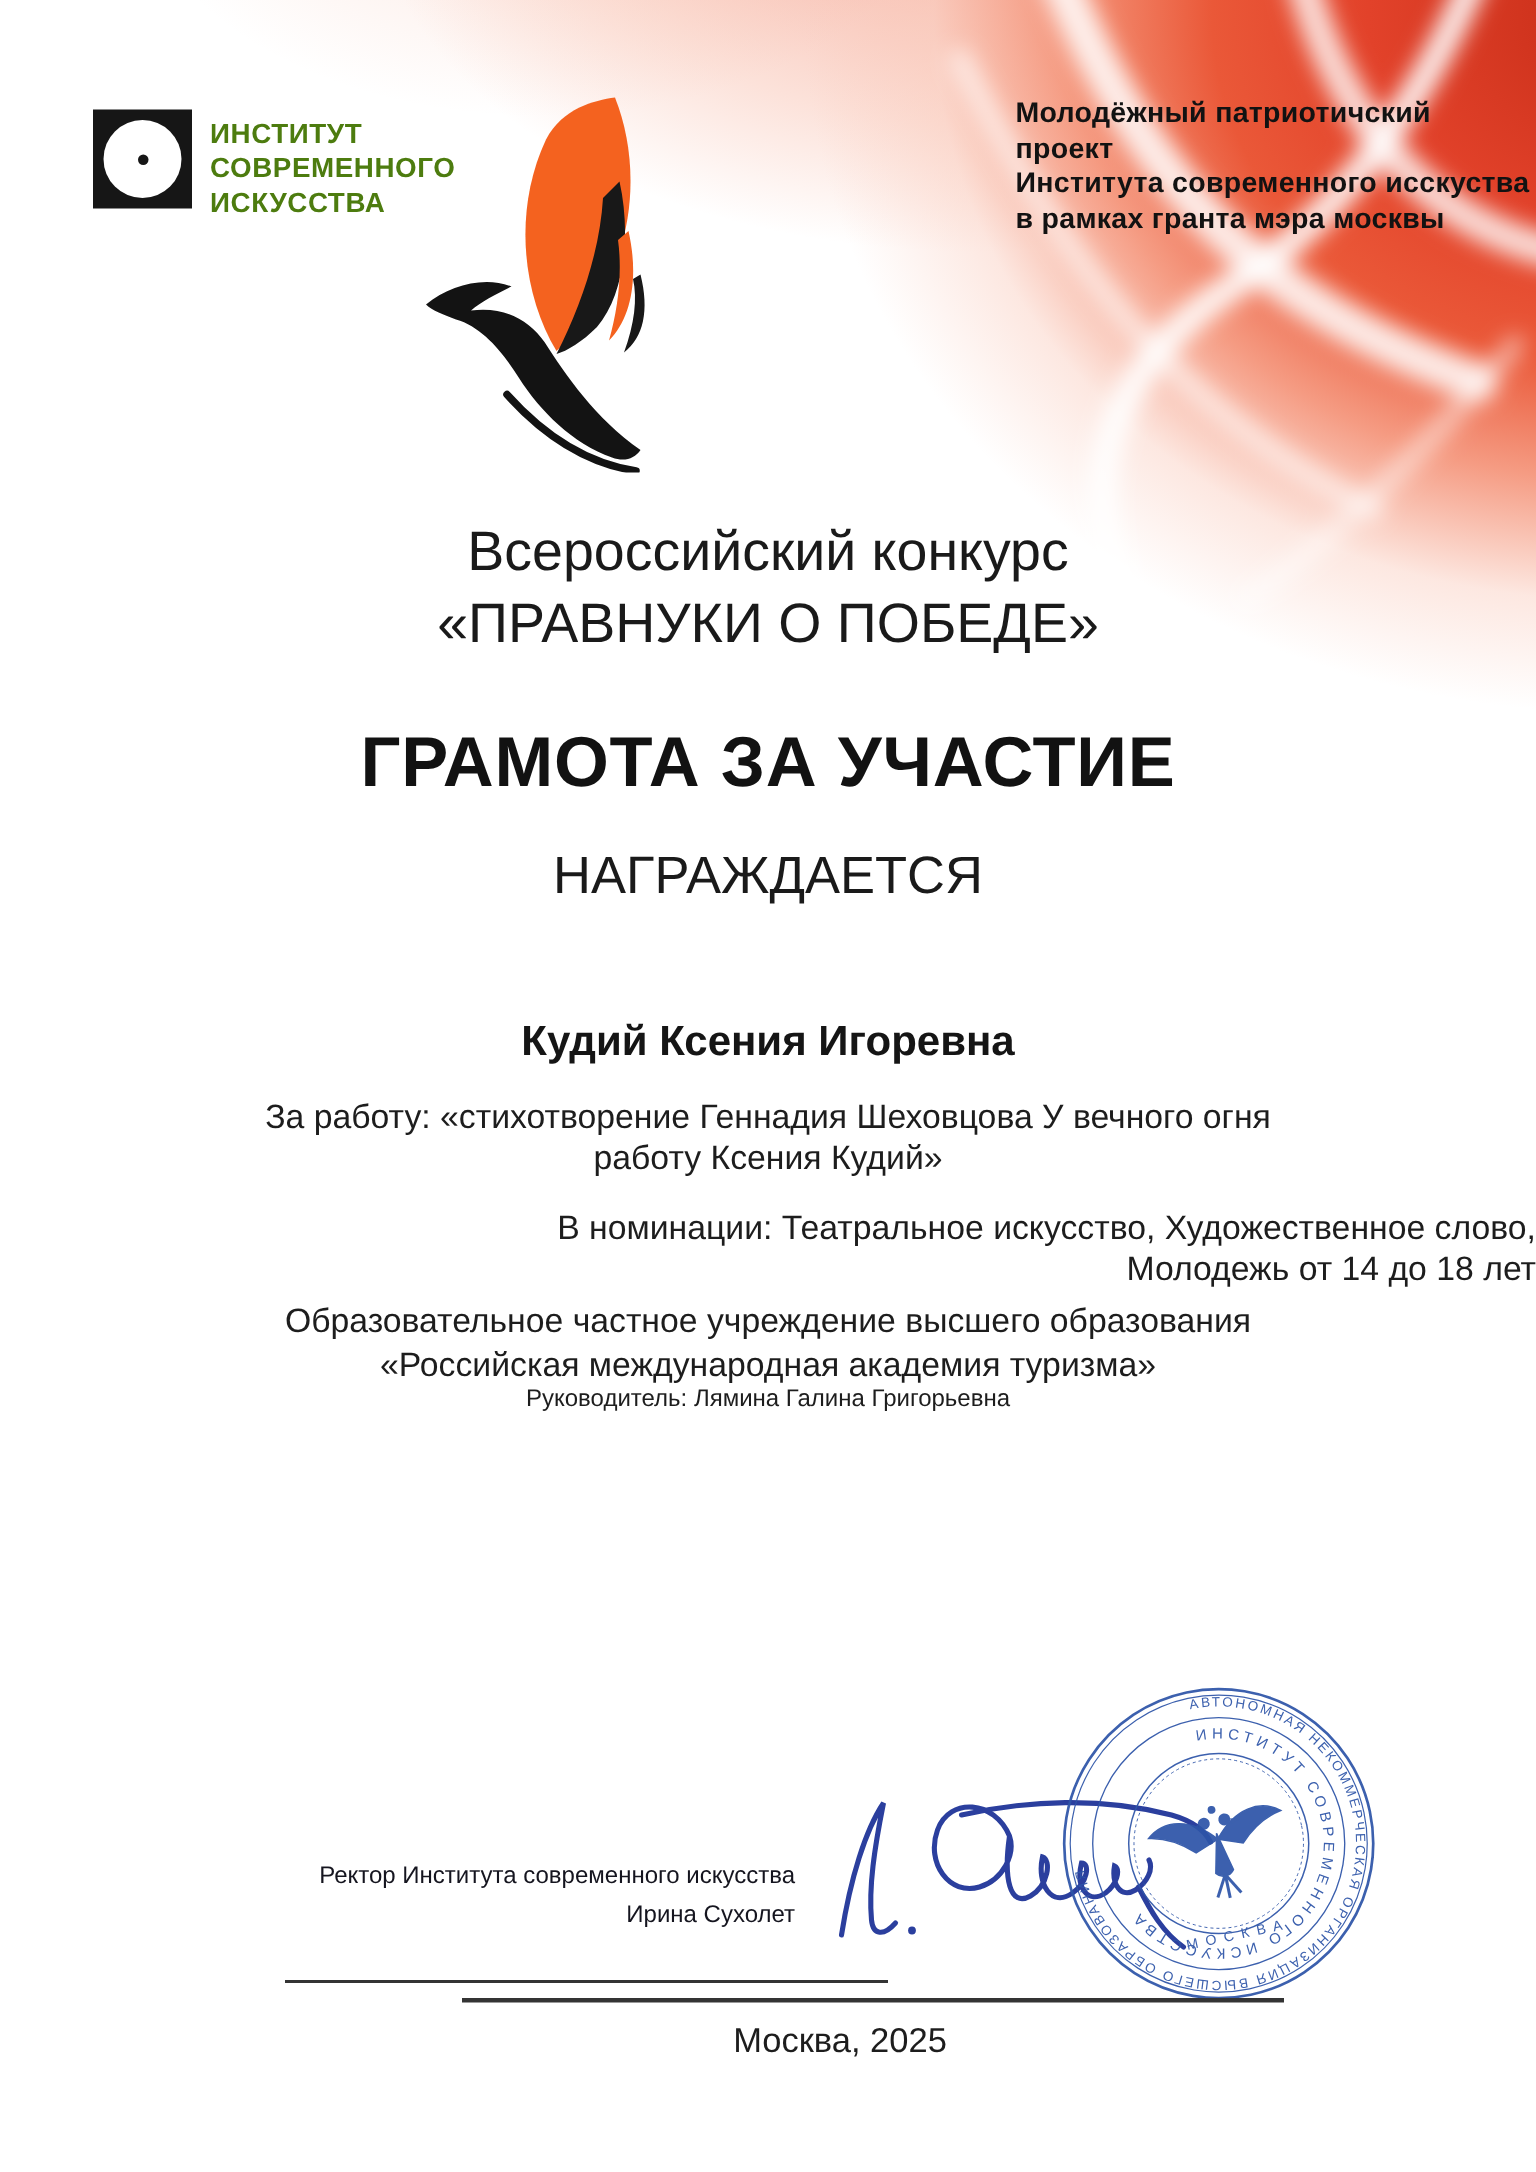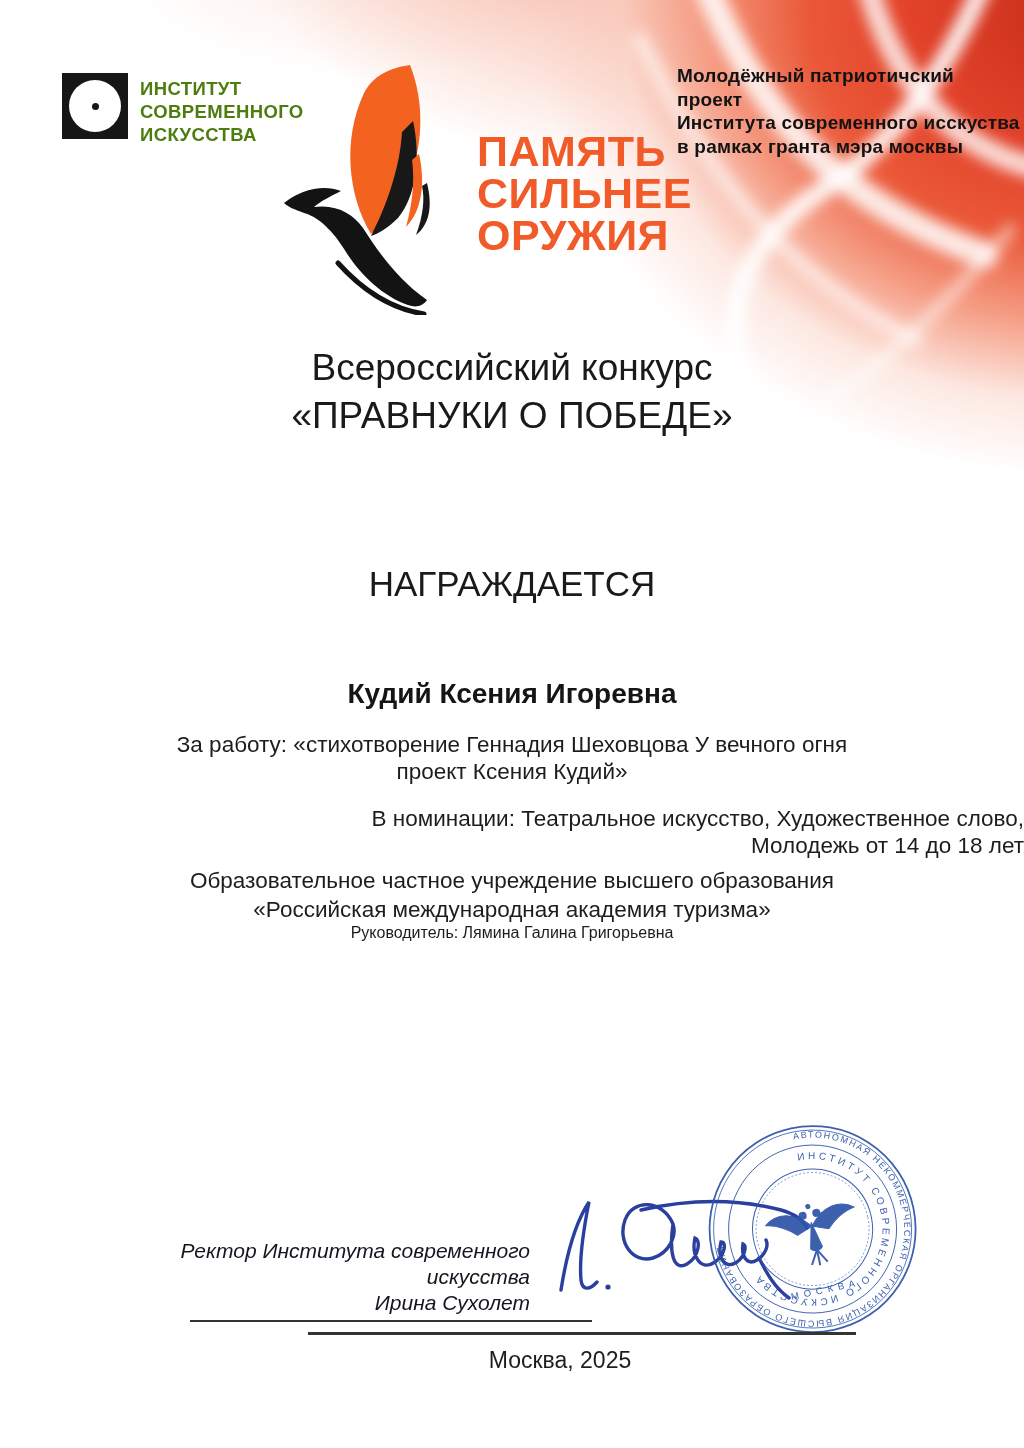--- a/index.html
+++ b/index.html
@@ -36,21 +36,21 @@
   .award-title{top:480px;font-size:47px;font-weight:700;letter-spacing:.5px;color:#121212;}
   .award-sub{top:564px;font-size:35px;font-weight:400;color:#1a1a1a;}
   .name{top:678px;font-size:28px;font-weight:700;color:#151515;}
   .body-sm{font-size:22.5px;line-height:27px;color:#1d1d1d;}
   .work{top:731px;}
   .nomination{top:805px;text-align:right;}
   .institution{top:866px;line-height:29px;}
   .supervisor{top:924px;font-size:16px;color:#1d1d1d;}
   
   .rector{position:absolute;left:120px;top:1238px;width:410px;text-align:right;
-        font-size:21px;line-height:26px;color:#15151f;font-style:italic;}
+        font-size:16px;line-height:26px;color:#15151f;}
   .signature{position:absolute;left:545px;top:1190px;}
   .sr{position:absolute;width:1px;height:1px;overflow:hidden;clip:rect(0 0 0 0);}
   .stamp{position:absolute;left:706px;top:1122px;transform:rotate(-12deg);opacity:.93;}
   .rule{position:absolute;background:#343434;}
   .rule1{left:190px;top:1320px;width:402px;height:2px;}
   .rule2{left:308px;top:1332px;width:548px;height:2.5px;}
   .city{top:1347px;font-size:23px;color:#1d1d1d;margin-left:48px;}
 </style>
 </head>
 <body>
@@ -95,38 +95,34 @@
     <path d="M132,10 C151,58 147,128 93,179 C70,141 64,85 86,38 C97,17 118,12 132,10 Z" fill="#f4621f"></path>
     <path d="M135,66 C143,102 138,142 120,163 C110,173 100,179 93,181 C109,150 122,112 124,77 Z" fill="#181818"></path>
     <path d="M141,99 C148,130 143,157 128,172 C134,151 137,127 134,105 Z" fill="#f4621f"></path>
     <path d="M149,128 C155,152 151,170 138,180 C145,161 147,144 144,131 Z" fill="#181818"></path>
     <path d="M6,148 C22,135 45,129 63,136 C53,141 43,146 36,152 C59,149 75,159 85,173
              C99,195 119,224 149,245 C145,251 138,253 130,250 C104,241 82,219 68,197
              C58,181 44,163 26,158 C18,155 10,152 6,148 Z" fill="#131313"></path>
     <path d="M60,208 C86,237 114,254 146,259" stroke="#131313" stroke-width="5" fill="none" stroke-linecap="round"></path>
   </svg>
 
-  <div class="brand-title">
-    <div>ПАМЯТЬ</div>
-    <div>СИЛЬНЕЕ</div>
-    <div>ОРУЖИЯ</div>
-  </div>
 
   <div class="cblock contest">
     <div>Всероссийский конкурс</div>
     <div>«ПРАВНУКИ О ПОБЕДЕ»</div>
   </div>
 
+  <div class="cblock award-title">ГРАМОТА ЗА УЧАСТИЕ</div>
   <div class="cblock award-sub">НАГРАЖДАЕТСЯ</div>
 
   <div class="cblock name">Кудий Ксения Игоревна</div>
 
   <div class="cblock body-sm work">
     <div>За работу: «стихотворение Геннадия Шеховцова У вечного огня</div>
-    <div>проект Ксения Кудий»</div>
+    <div>работу Ксения Кудий»</div>
   </div>
 
   <div class="cblock body-sm nomination">
     <div>В номинации: Театральное искусство, Художественное слово,</div>
     <div>Молодежь от 14 до 18 лет</div>
   </div>
 
   <div class="cblock body-sm institution">
     <div>Образовательное частное учреждение высшего образования</div>
     <div>«Российская международная академия туризма»</div>

